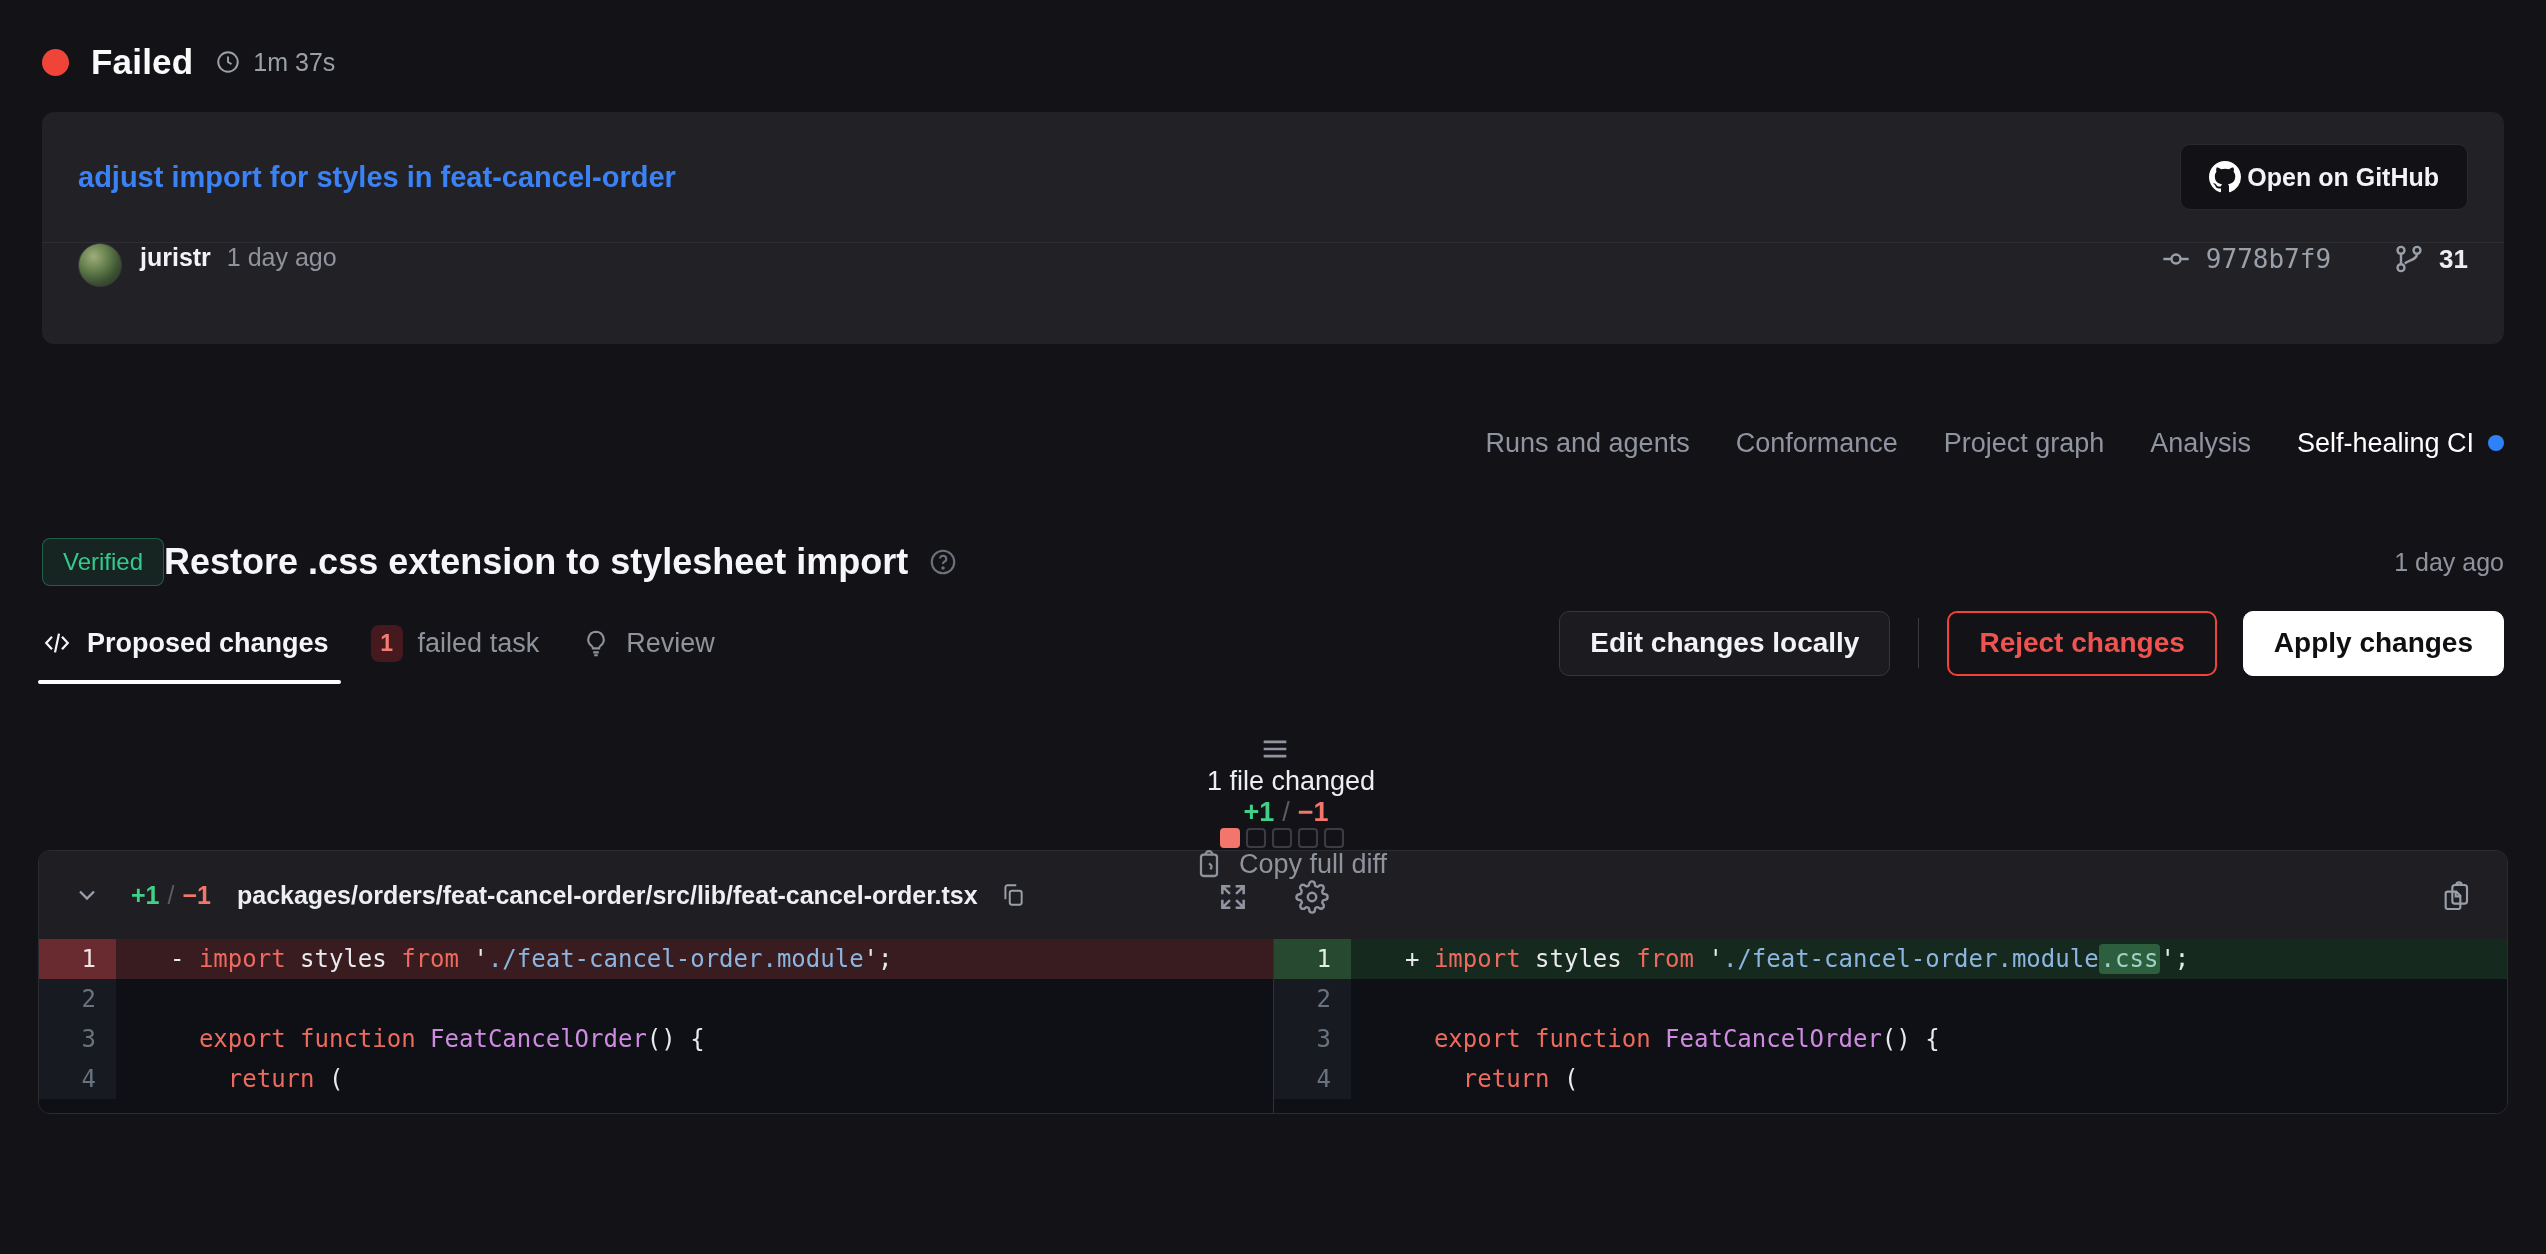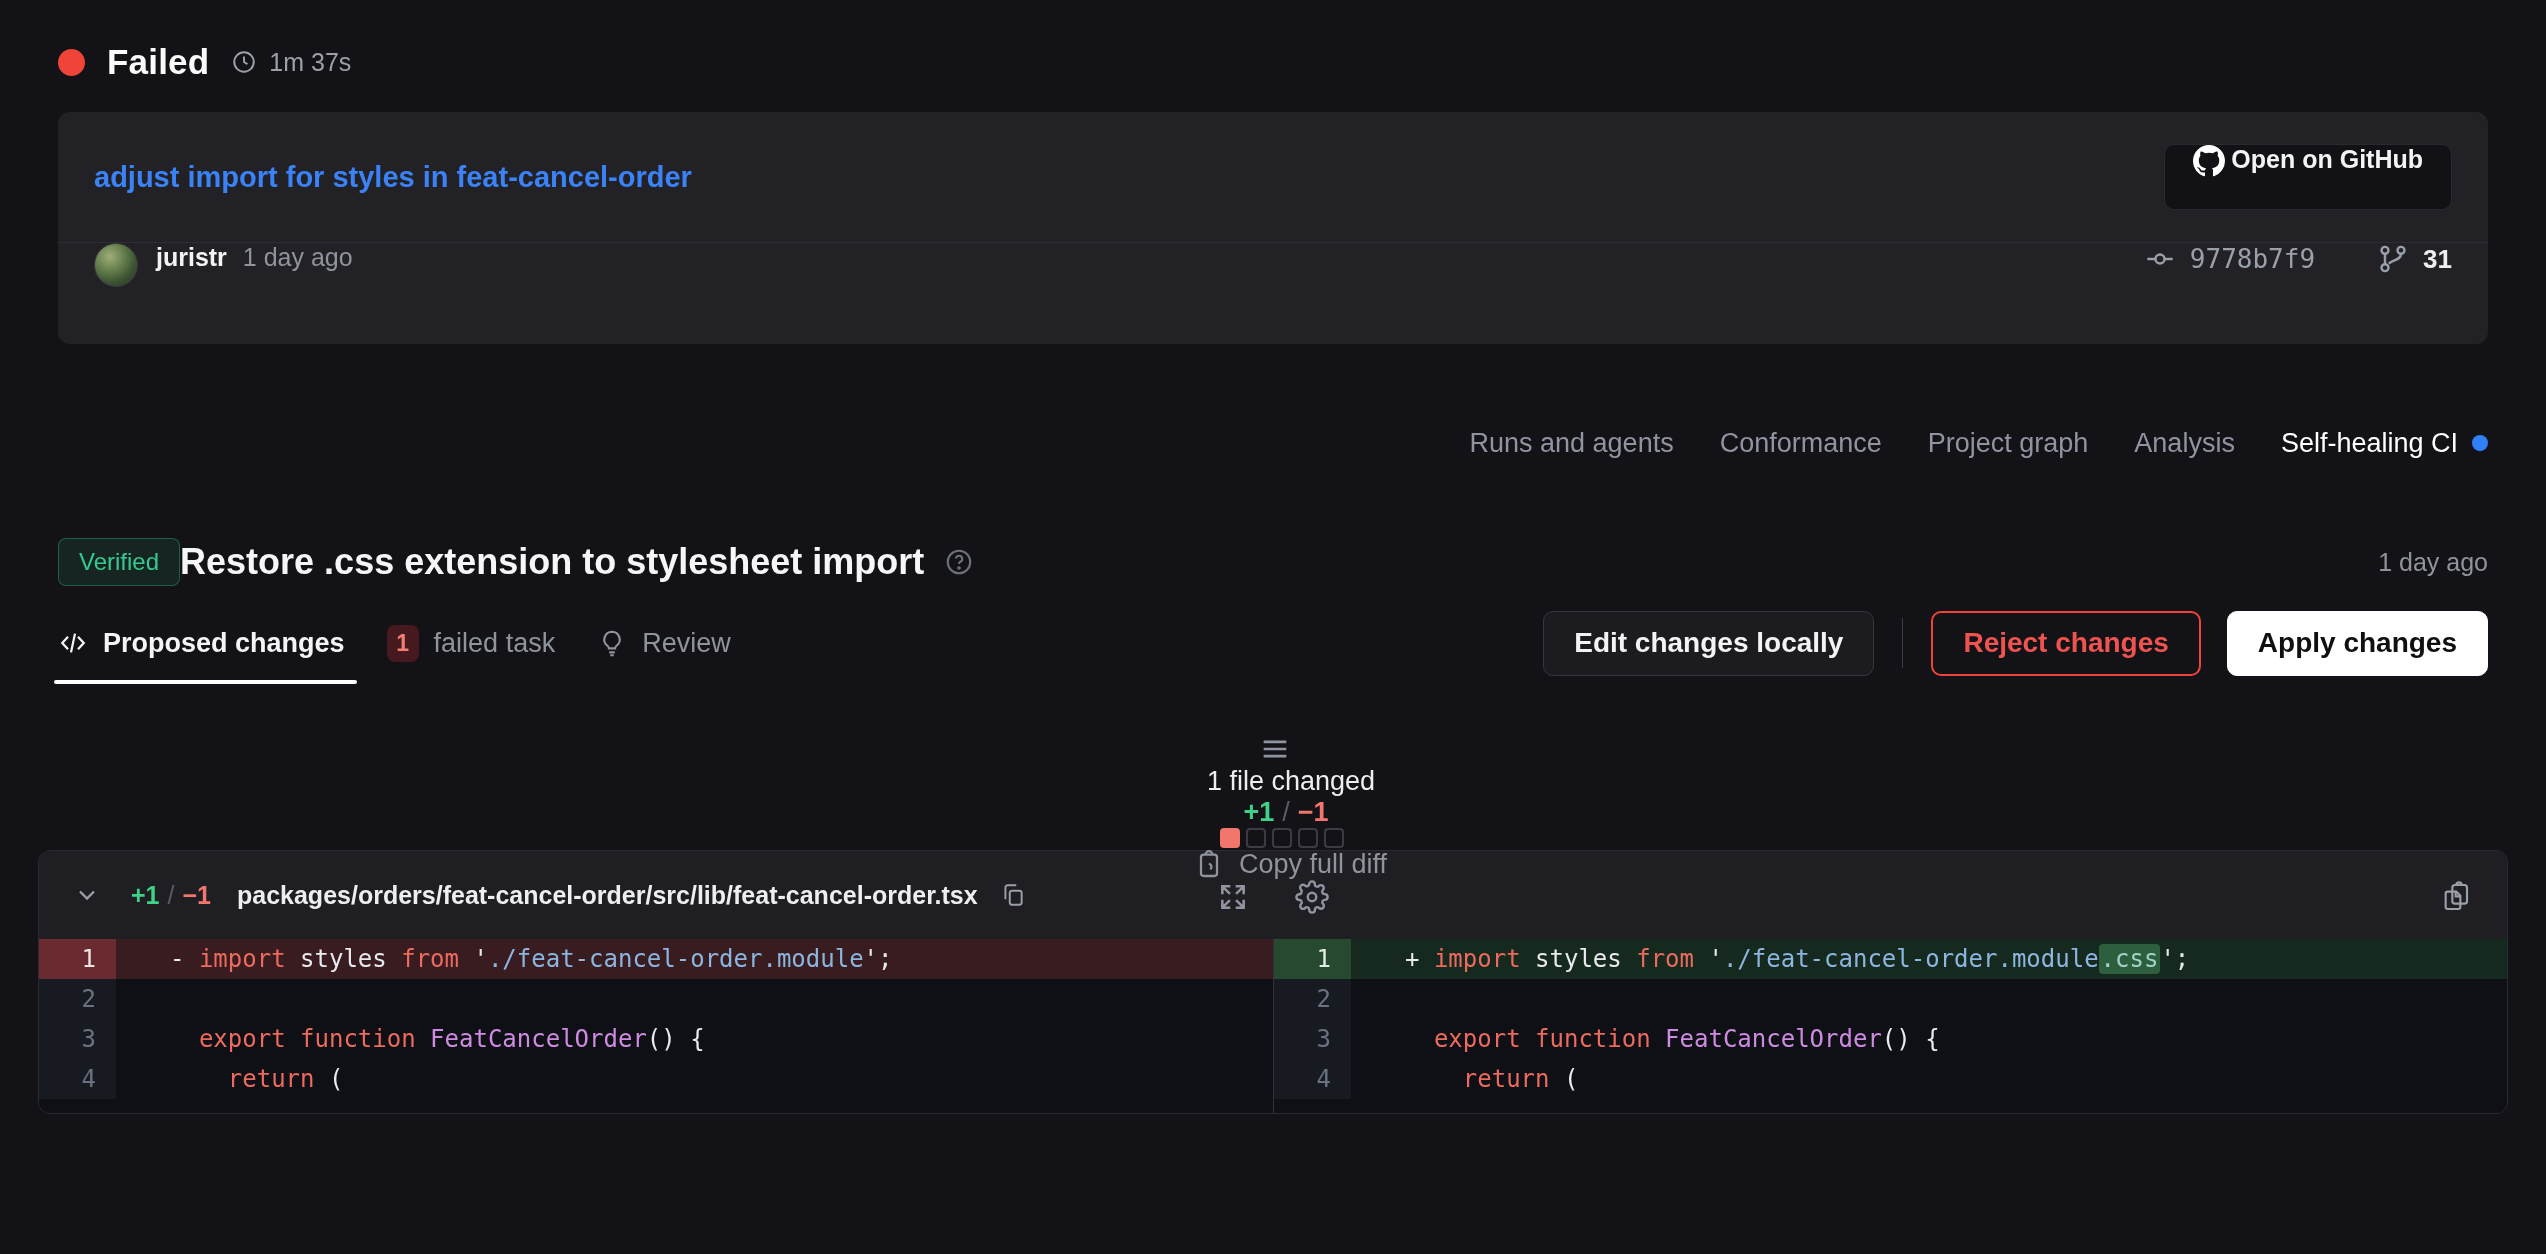--- a/index.html
+++ b/index.html
@@ -3,35 +3,35 @@
 <meta charset="utf-8">
 <style>
   * { margin:0; padding:0; box-sizing:border-box; }
   html,body { background:#131317; }
   .screen {
     position:relative; width:2546px; height:1254px;
     background:var(--page-bg,#131317);
     font-family:"Liberation Sans", sans-serif;
     color:#e6e8ea; overflow:hidden;
   }
-  .content { padding:0 58px; }
+  .content { padding:0 42px; }
 
   
   .status-row { display:flex; align-items:center; padding-top:42px; gap:22px; }
   .status-dot { width:27px; height:27px; border-radius:50%; background:var(--accent-red,#f04438); }
   .status-label { font-size:35px; font-weight:700; color:#fafafa; letter-spacing:.2px; }
   .status-duration { display:flex; align-items:center; gap:12px; color:#9aa0a6; font-size:25px; }
   .icon { display:inline-flex; align-items:center; justify-content:center; }
   .icon svg { display:block; }
 
   
   .commit-card { margin-top:30px; background:#212126; border-radius:12px; }
   .commit-card-top { display:flex; align-items:center; height:130px; padding:0 36px; }
   .commit-title { flex:1; font-size:29px; font-weight:700; color:#3b82f6; }
-  .github-btn { display:flex; align-items:flex-start; gap:6px; height:66px; padding:0 28px;
+  .github-btn { display:flex; align-items:center; gap:6px; height:66px; padding:0 28px;
     background:#121216; border:1px solid #29292f; border-radius:10px; color:#f2f3f5;
     font-size:25px; font-weight:600; cursor:pointer; }
   .commit-divider { height:1px; background:#2d2d33; }
   .commit-card-bottom { display:flex; align-items:flex-start; height:101px; padding:0 36px; }
   .avatar { width:44px; height:44px; border-radius:50%;
     background:radial-gradient(circle at 35% 30%, #9fae7a 0%, #66804d 35%, #3c5233 65%, #24331f 100%);
     border:1px solid #3a3a40; }
   .author-name { margin-left:18px; font-size:25px; font-weight:700; color:#f2f3f5; }
   .author-time { margin-left:16px; font-size:25px; color:#8f939c; }
   .spacer { flex:1; }

